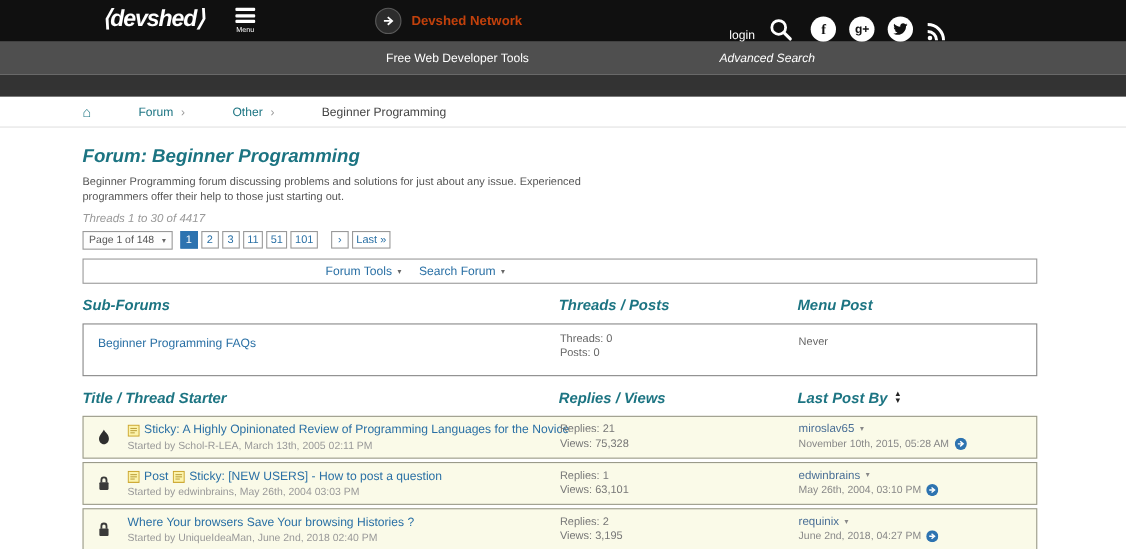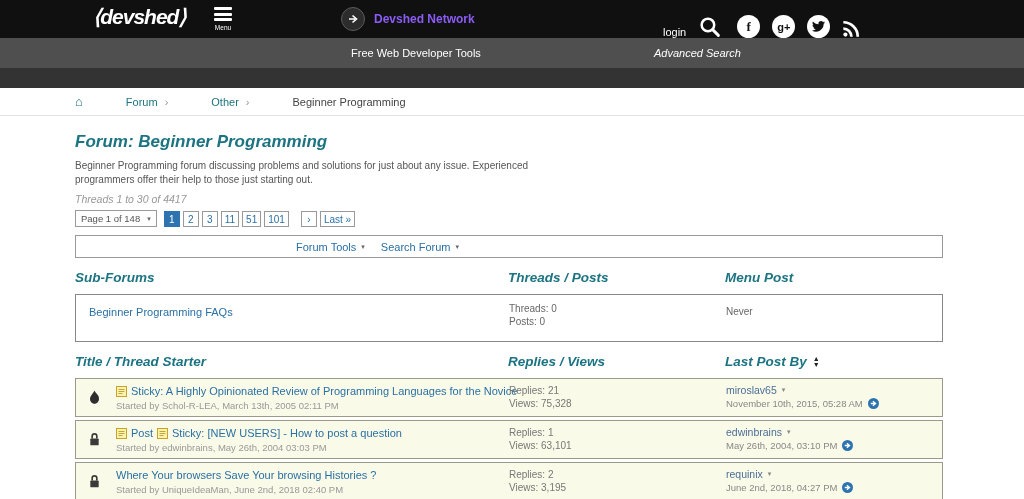--- a/index.html
+++ b/index.html
@@ -13,21 +13,21 @@
   .topbar { position:relative; height:38px; background:#101010; }
   .logo {
     position:absolute; left:93px; top:5px;
     color:#fff; font-size:21px; font-style:italic; font-weight:bold;
     letter-spacing:-1px; cursor:pointer;
   }
   .menu-btn { position:absolute; left:212px; top:7px; width:22px; text-align:center; cursor:pointer; }
   .bars span { display:block; width:18px; height:3px; background:#fff; margin:0 auto 2.5px auto; border-radius:1px; }
   .menu-label { color:#fff; font-size:6.5px; display:block; }
   .network { position:absolute; left:341px; top:7px; display:flex; align-items:center; gap:9px;
-             color:#8b5cf6; font-size:12px; font-weight:bold; cursor:pointer; }
+             color:#c2410c; font-size:12px; font-weight:bold; cursor:pointer; }
   .net-circle { width:24px; height:24px; border-radius:50%; background:#2c2c2c; border:1px solid #5a5a5a;
                 display:flex; align-items:center; justify-content:center; }
   .hdr-right { position:absolute; left:663px; top:0; height:38px; display:flex; align-items:flex-end; }
   .login { color:#fff; font-size:11px; cursor:pointer; }
   .search-btn { margin-left:12px; cursor:pointer; display:flex; align-items:center; }
   .soc { width:23px; height:23px; border-radius:50%; background:#fff; color:#111;
          display:flex; align-items:center; justify-content:center; cursor:pointer; font-weight:bold; }
   .soc.fb { margin-left:16px; font-size:13px; font-family:"Liberation Serif", serif; }
   .soc.gp { margin-left:12px; font-size:11px; }
   .soc.tw { margin-left:12px; }
@@ -43,21 +43,21 @@
               display:flex; align-items:center; padding-left:75px; font-size:11px; gap:7px; }
   .home-ic { color:#1c7482; font-size:13px; cursor:pointer; line-height:1; }
   .crumb { color:#1c7482; cursor:pointer;padding-left:36px; }
   .crumb.current { color:#444; cursor:default; }
   .crumb-sep { color:#999; font-size:11px; }
   
   .main { padding:16px 0 0 75px; }
   .forum-title { color:#1c7482; font-size:17px; font-style:italic; font-weight:bold; }
   .desc { margin-top:7px; font-size:10px; line-height:1.4; color:#555; max-width:470px; }
   .range { margin-top:6px; font-size:10.5px; font-style:italic; color:#999; }
-  .pagination { margin-top:5px; display:flex; align-items:flex-end; gap:3px; }
+  .pagination { margin-top:5px; display:flex; align-items:flex-start; gap:3px; }
   .page-select { border:1px solid #999; padding:2px 5px; font-size:9.5px; color:#555;
                  display:flex; align-items:center; gap:7px; cursor:pointer; margin-right:4px; background:#fdfdfd; }
   .pg-caret { font-size:7px; color:#666; }
   .page-box { min-width:16px; height:16px; border:1px solid #999; background:#fff; color:#2a70a5;
               font-size:10px; display:flex; align-items:center; justify-content:center; padding:0 3px; cursor:pointer; }
   .page-box.active { background:#2d73b0; border-color:#2d73b0; color:#fff; }
   .page-box.next { margin-left:9px; }
   
   .toolbar { margin-top:8px; width:868px; height:23px; border:1px solid #999;
              display:flex; align-items:center; font-size:11px; }

